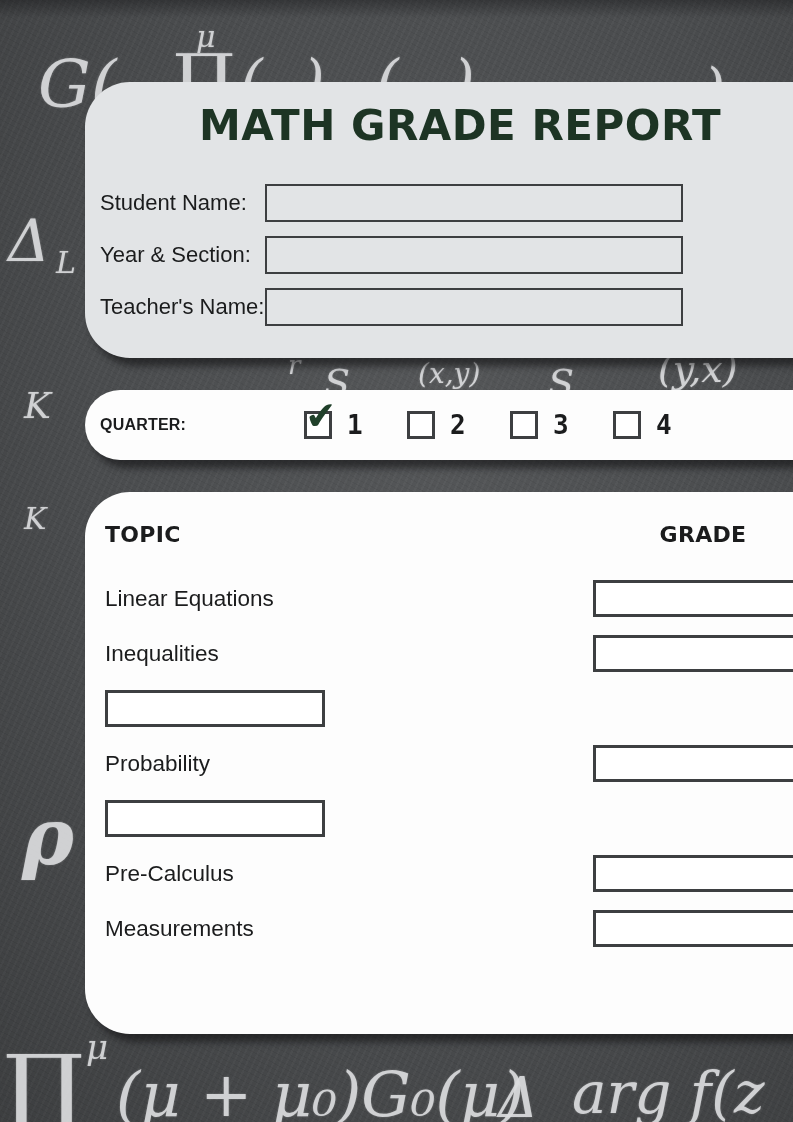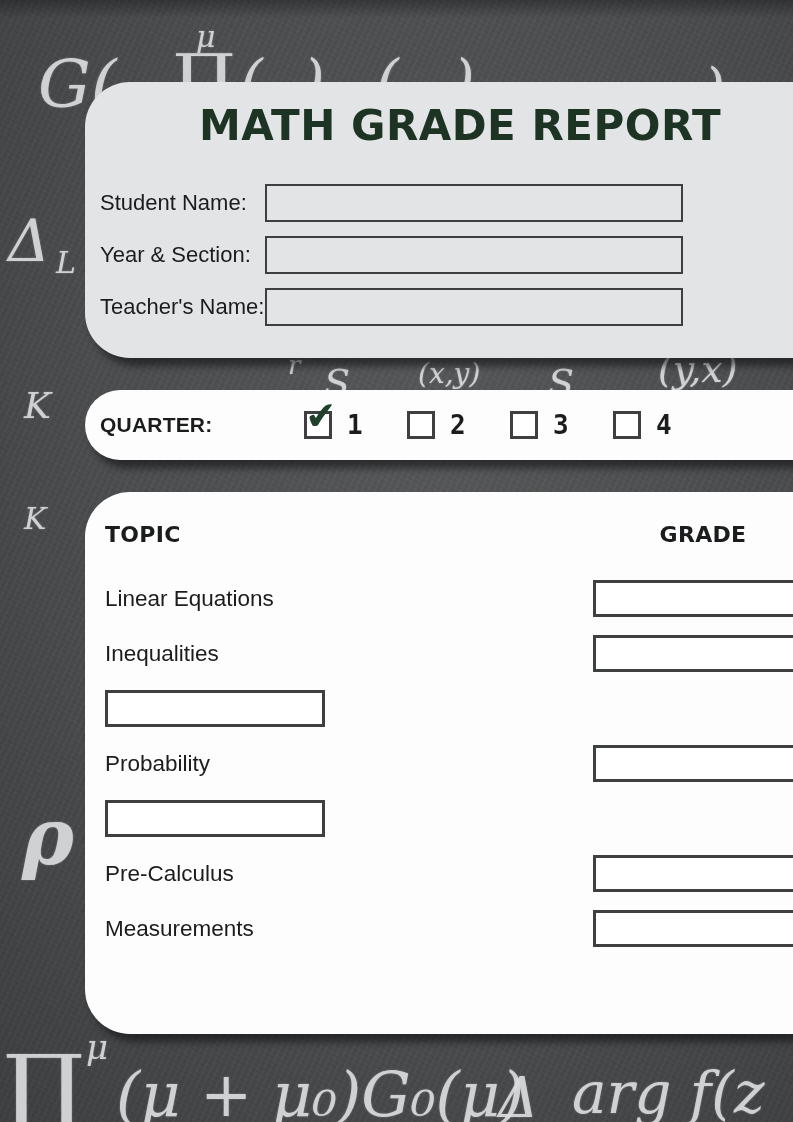--- a/index.html
+++ b/index.html
@@ -45,21 +45,21 @@
   .fields{margin-top:28px;}
   .field-row{display:grid; grid-template-columns:165px 418px; align-items:center;
              height:52px; padding-left:15px;}
   .field-row label{font-size:22px; color:var(--ink);}
   .box-input{
     width:418px; height:38px; border:2px solid var(--border-dark);
     background:var(--card-gray); font:inherit; font-size:19px; padding:0 8px; outline:none;
   }
 
   .q-label{position:absolute; left:15px; top:0; height:70px; display:flex; align-items:center;
-           font-weight:bold; font-size:21px; letter-spacing:.2px;}
+           font-weight:bold; font-size:16px; letter-spacing:.2px;}
   .q-opt{position:absolute; top:0; height:70px; display:flex; align-items:center; cursor:pointer;}
   .cbox{position:relative; display:inline-block; width:28px; height:28px;
         border:3px solid var(--border-dark); background:#fff;}
   .cmark{
     position:absolute; left:-2px; top:-17px; font-size:38px; line-height:1;
     font-family:"DejaVu Sans", sans-serif; color:var(--check-green);
     font-style:normal; transform:rotate(-4deg);
   }
   .q-num{margin-left:15px; font-family:"DejaVu Sans Mono", monospace;
          font-weight:bold; font-size:26px;}

